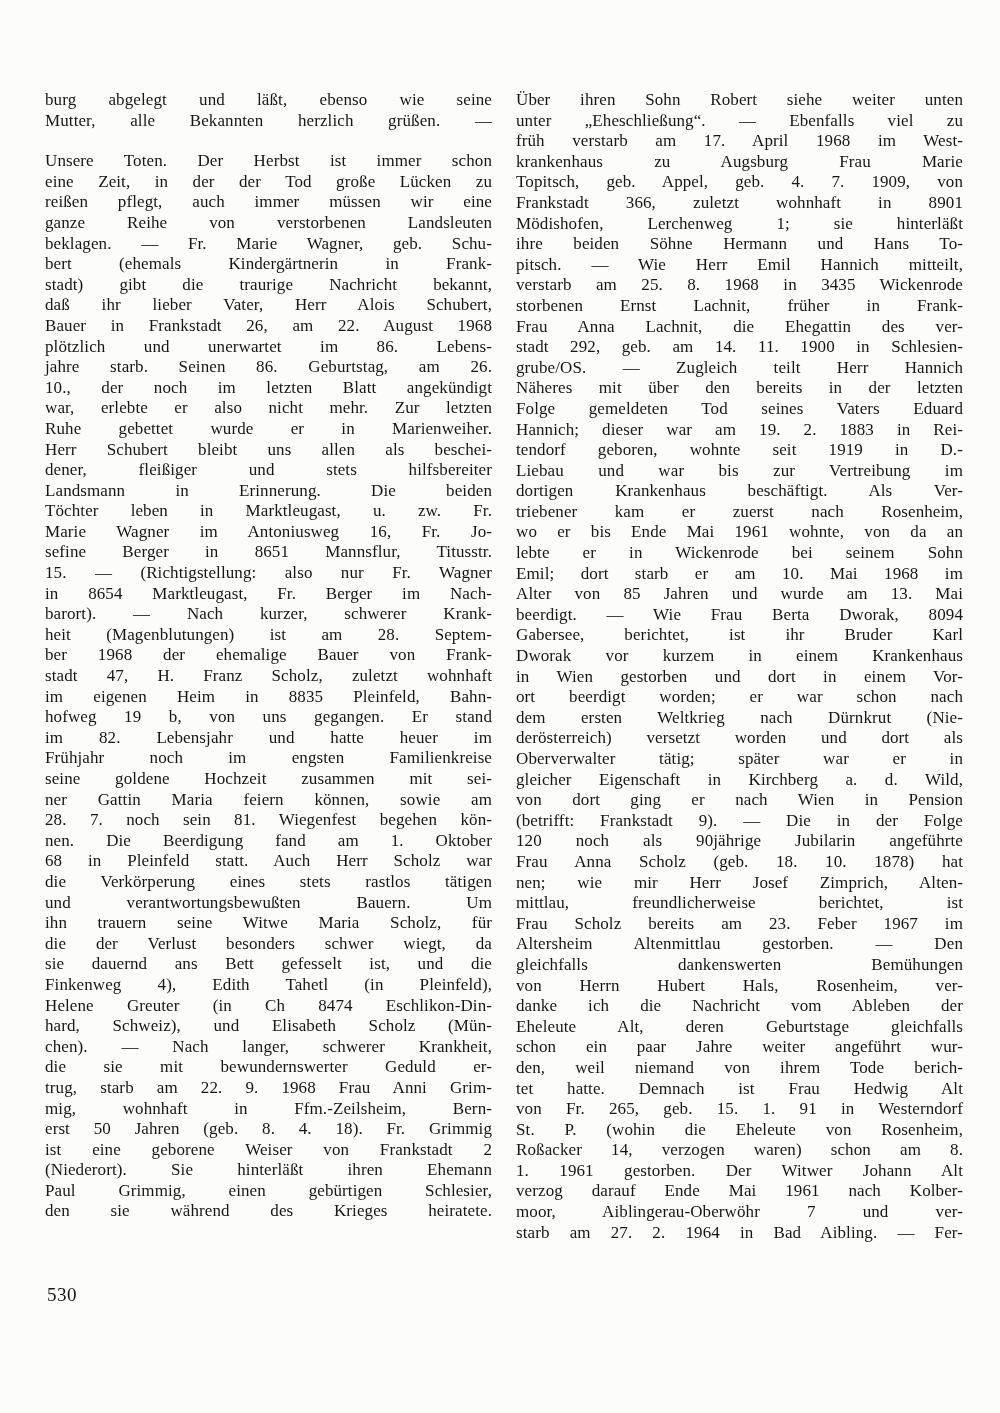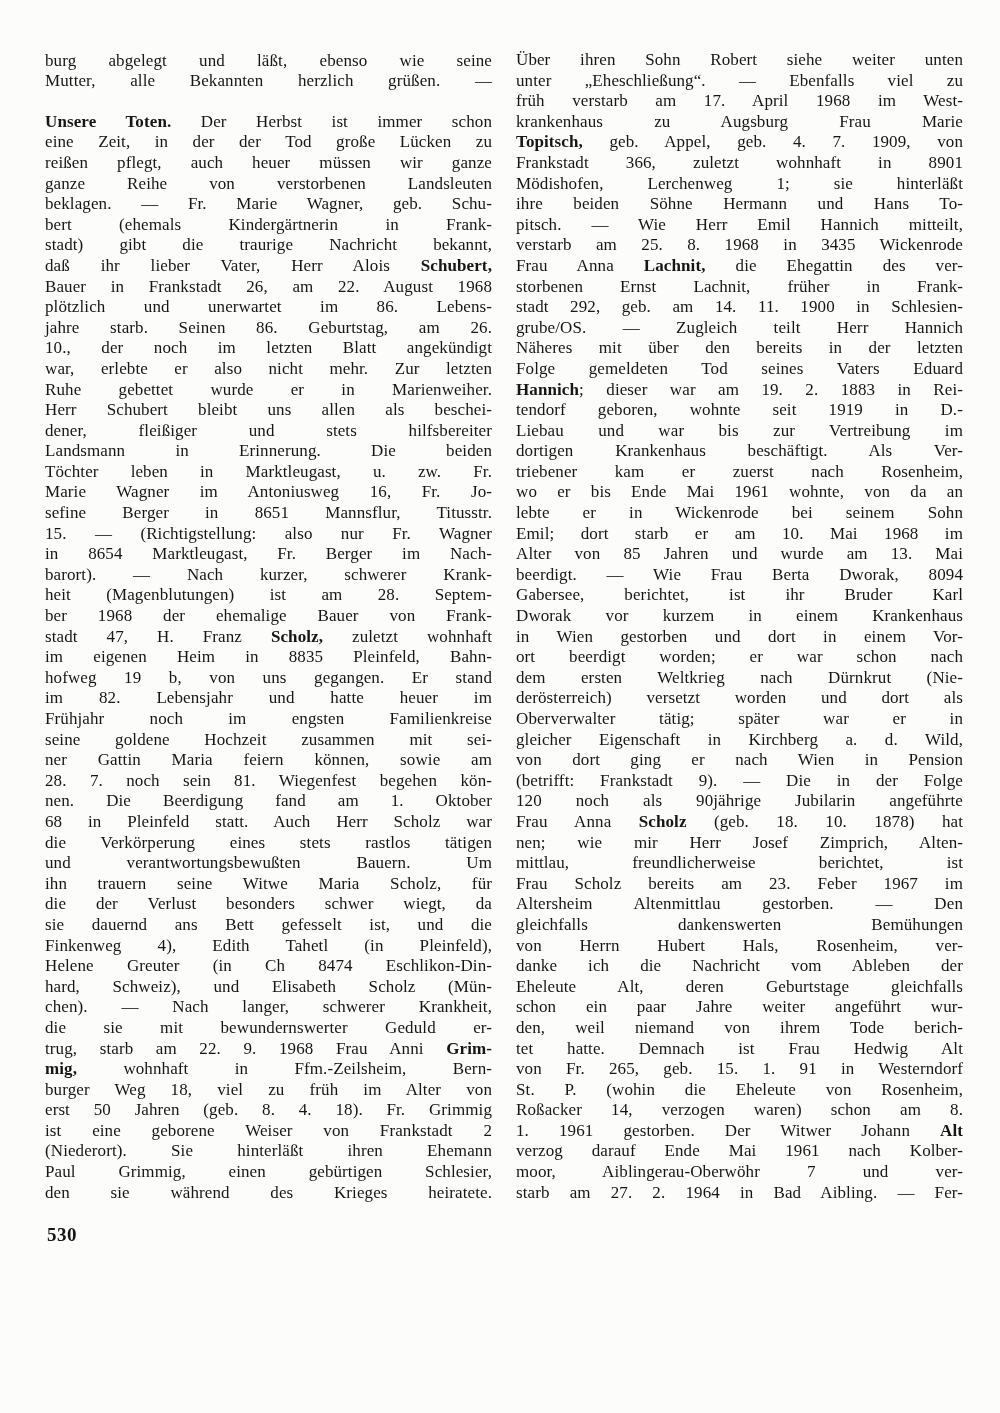--- a/index.html
+++ b/index.html
@@ -11,67 +11,66 @@
     position: relative;
     width: 1000px;
     height: 1413px;
     background: #fcfcfa;
     color: #161616;
     font-family: "Liberation Serif", "DejaVu Serif", serif;
     overflow: hidden;
   }
   .columns {
     display: flex;
-    padding: 50px 0 0 45px;
+    padding: 90px 0 0 45px;
     gap: 24px;
-    align-items: flex-end;
   }
   .column {
     width: 447px;
   }
   .paragraph {
     margin: 0 0 20px 0;
   }
   .paragraph:last-child {
     margin-bottom: 12px;
   }
   .line {
     font-size: 17px;
     line-height: 20.6px;
     text-align: justify;
     text-align-last: justify;
     letter-spacing: 0.1px;
     white-space: nowrap;
   }
   .line b {
-    font-weight: bold;
+    font-weight: normal;
   }
   .page-number {
     position: absolute;
     left: 47px;
-    top: 1224px;
+    top: 1284px;
     font-size: 19px;
-    font-weight: bold;
+    font-weight: normal;
     letter-spacing: 0.5px;
   }
 </style>
 </head>
 <body>
 
 <div class="page">
   <div class="columns">
     <div class="column" id="col-left">
         <div class="paragraph">
           <div class="line">burg abgelegt und läßt, ebenso wie seine</div>
           <div class="line">Mutter, alle Bekannten herzlich grüßen. —</div>
         </div>
         <div class="paragraph">
           <div class="line"><b>Unsere Toten.</b> Der Herbst ist immer schon</div>
           <div class="line">eine Zeit, in der der Tod große Lücken zu</div>
-          <div class="line">reißen pflegt, auch heuer müssen wir ganze</div>
+          <div class="line">reißen pflegt, auch immer müssen wir eine</div>
           <div class="line">ganze Reihe von verstorbenen Landsleuten</div>
           <div class="line">beklagen. — Fr. Marie Wagner, geb. Schu-</div>
           <div class="line">bert (ehemals Kindergärtnerin in Frank-</div>
           <div class="line">stadt) gibt die traurige Nachricht bekannt,</div>
           <div class="line">daß ihr lieber Vater, Herr Alois <b>Schubert,</b></div>
           <div class="line">Bauer in Frankstadt 26, am 22. August 1968</div>
           <div class="line">plötzlich und unerwartet im 86. Lebens-</div>
           <div class="line">jahre starb. Seinen 86. Geburtstag, am 26.</div>
           <div class="line">10., der noch im letzten Blatt angekündigt</div>
           <div class="line">war, erlebte er also nicht mehr. Zur letzten</div>
@@ -102,42 +101,41 @@
           <div class="line">ihn trauern seine Witwe Maria Scholz, für</div>
           <div class="line">die der Verlust besonders schwer wiegt, da</div>
           <div class="line">sie dauernd ans Bett gefesselt ist, und die</div>
           <div class="line">Finkenweg 4), Edith Tahetl (in Pleinfeld),</div>
           <div class="line">Helene Greuter (in Ch 8474 Eschlikon-Din-</div>
           <div class="line">hard, Schweiz), und Elisabeth Scholz (Mün-</div>
           <div class="line">chen). — Nach langer, schwerer Krankheit,</div>
           <div class="line">die sie mit bewundernswerter Geduld er-</div>
           <div class="line">trug, starb am 22. 9. 1968 Frau Anni <b>Grim-</b></div>
           <div class="line"><b>mig,</b> wohnhaft in Ffm.-Zeilsheim, Bern-</div>
-          <div class="line">burger Weg 18, viel zu früh im Alter von</div>
           <div class="line">erst 50 Jahren (geb. 8. 4. 18). Fr. Grimmig</div>
           <div class="line">ist eine geborene Weiser von Frankstadt 2</div>
           <div class="line">(Niederort). Sie hinterläßt ihren Ehemann</div>
           <div class="line">Paul Grimmig, einen gebürtigen Schlesier,</div>
           <div class="line">den sie während des Krieges heiratete.</div>
         </div>
       </div>
     <div class="column" id="col-right">
         <div class="paragraph">
           <div class="line">Über ihren Sohn Robert siehe weiter unten</div>
           <div class="line">unter „Eheschließung“. — Ebenfalls viel zu</div>
           <div class="line">früh verstarb am 17. April 1968 im West-</div>
           <div class="line">krankenhaus zu Augsburg Frau Marie</div>
           <div class="line"><b>Topitsch,</b> geb. Appel, geb. 4. 7. 1909, von</div>
           <div class="line">Frankstadt 366, zuletzt wohnhaft in 8901</div>
           <div class="line">Mödishofen, Lerchenweg 1; sie hinterläßt</div>
           <div class="line">ihre beiden Söhne Hermann und Hans To-</div>
           <div class="line">pitsch. — Wie Herr Emil Hannich mitteilt,</div>
           <div class="line">verstarb am 25. 8. 1968 in 3435 Wickenrode</div>
+          <div class="line">storbenen Ernst Lachnit, früher in Frank-</div>
           <div class="line">Frau Anna <b>Lachnit,</b> die Ehegattin des ver-</div>
-          <div class="line">storbenen Ernst Lachnit, früher in Frank-</div>
           <div class="line">stadt 292, geb. am 14. 11. 1900 in Schlesien-</div>
           <div class="line">grube/OS. — Zugleich teilt Herr Hannich</div>
           <div class="line">Näheres mit über den bereits in der letzten</div>
           <div class="line">Folge gemeldeten Tod seines Vaters Eduard</div>
           <div class="line"><b>Hannich</b>; dieser war am 19. 2. 1883 in Rei-</div>
           <div class="line">tendorf geboren, wohnte seit 1919 in D.-</div>
           <div class="line">Liebau und war bis zur Vertreibung im</div>
           <div class="line">dortigen Krankenhaus beschäftigt. Als Ver-</div>
           <div class="line">triebener kam er zuerst nach Rosenheim,</div>
           <div class="line">wo er bis Ende Mai 1961 wohnte, von da an</div>

